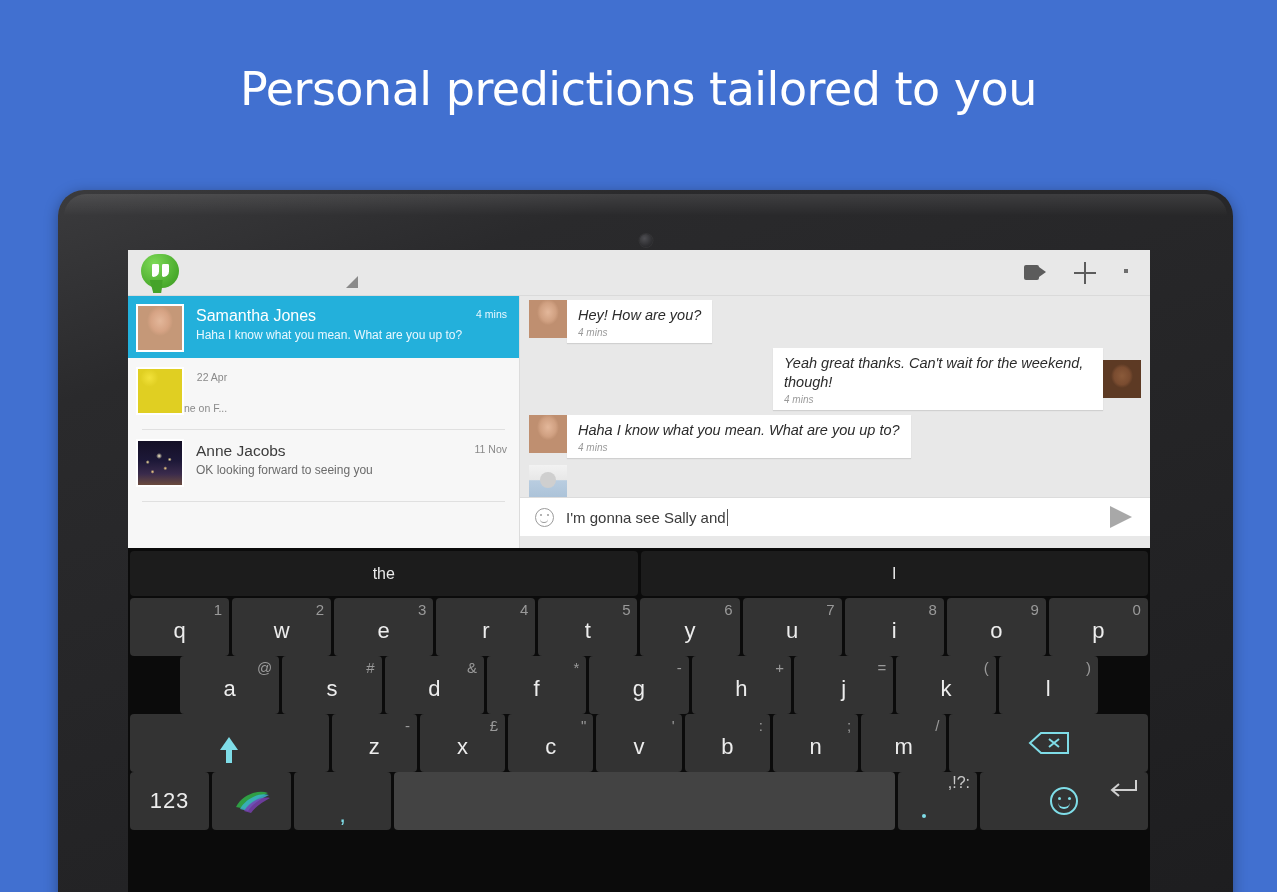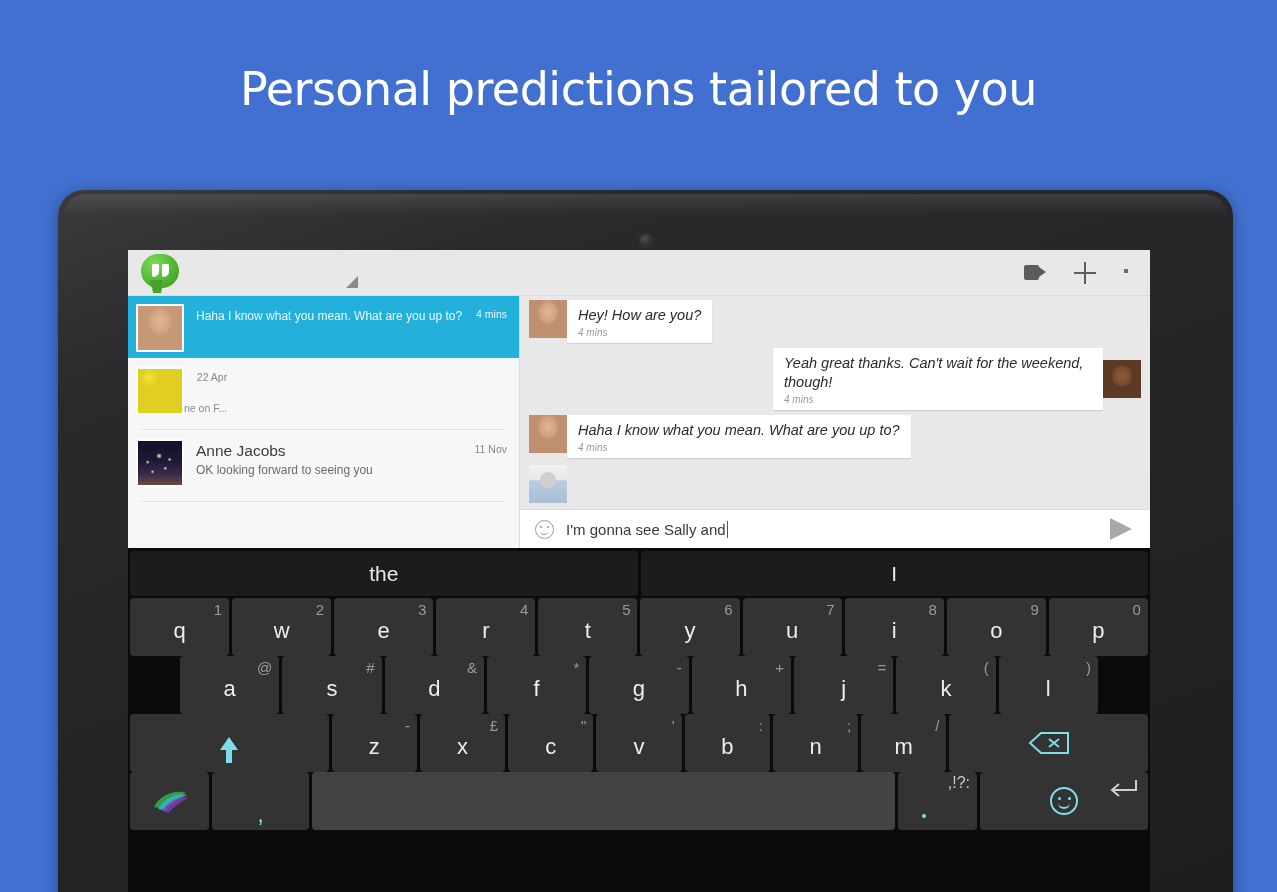--- a/index.html
+++ b/index.html
@@ -175,21 +175,21 @@
     box-shadow: 0 1px 1px rgba(0,0,0,0.10);
   }
   .bubble .txt { font-size: 14.5px; color: #2b2b2b; line-height: 19px; }
   .bubble .ts { font-size: 10px; color: #9a9a9a; margin-top: 2px; }
   .row.me .bubble { max-width: 330px; }
   .row.me .m-av { margin-right: 9px; }
   .typing-av { margin: 2px 0 0 9px; }
 
   
   .inputbar {
-    position: absolute; left: 0; right: 0; bottom: 0; height: 39px;
+    position: absolute; left: 0; right: 0; bottom: 12px; height: 39px;
     background: #fff; display: flex; align-items: center;
     border-top: 1px solid #dcdcdc;
   }
   .smiley {
     width: 19px; height: 19px; border-radius: 50%; border: 1.6px solid #9b9b9b;
     margin-left: 15px; position: relative; flex: 0 0 19px;
   }
   .smiley:before {
     content:""; position:absolute; left:3.5px; top:5px; width:2px; height:2px;
     background:#9b9b9b; border-radius:50%;
@@ -224,21 +224,21 @@
   .key .lbl { font-size: 22px; line-height: 1; color: #ededed; margin-top: 8px; font-weight: 300; }
   .key .alt {
     position: absolute; right: 7px; top: 4px;
     font-size: 15px; color: #9a9a9a; line-height: 1;
   }
   
   .predbar { display: flex; gap: 3px; padding: 1px 2px 2px 2px; }
   .pred {
     flex: 1; height: 45px; background: #1c1c1c; border-radius: 4px;
     display: flex; align-items: center; justify-content: center;
-    font-size: 21px; color: #eaeaea; font-weight: 300;
+    font-size: 16px; color: #eaeaea; font-weight: 300;
   }
   .pred.center { background: #3a3a3a; color: #7fdde8; font-weight: 700; }
   .r1 .key { height: 58px; flex: 1; }
   .r2 { padding-left: 52px; padding-right: 52px; }
   .r2 .key { height: 58px; flex: 1; }
   .r3 .key { height: 58px; flex: 1; }
   .k-shift { flex: 2.33 !important; }
   .k-bksp  { flex: 2.33 !important; }
   .r4 .key { height: 58px; }
   .k-123   { flex: 0 0 79px; }
@@ -313,20 +313,21 @@
         </div>
       </div>
 
       <div class="app-body">
 
         <div class="conv-list">
 
           <div class="conv active">
             <div class="avatar av-sam"></div>
             <div class="meta">
+              <div class="name">Samantha Jones</div>
               <div class="snippet">Haha I know what you mean. What are you up to?</div>
             </div>
             <div class="conv-right">
               <div class="time">4 mins</div>
             </div>
           </div>
 
           <div class="conv">
             <div class="avatar av-ruth"></div>
             <div class="conv-right">
@@ -517,20 +518,23 @@
           <span class="bksp-glyph">
             <svg width="42" height="24" viewBox="0 0 42 24">
               <path d="M13 2 H40 V22 H13 L2 12 Z" fill="none" stroke="#7fdde8" stroke-width="2"></path>
               <path d="M21 8 L31 16 M31 8 L21 16" stroke="#7fdde8" stroke-width="2"></path>
             </svg>
           </span>
         </div>
       </div>
 
       <div class="kbrow r4">
+        <div class="key k-123">
+          <span class="lbl lbl-123">123</span>
+        </div>
         <div class="key k-swift">
           <span class="swift-logo">
             <svg width="40" height="28" viewBox="0 0 40 28">
               <path d="M4 20 C10 8, 26 2, 36 6 C28 10, 20 14, 14 22 Z" fill="#2f9e44"></path>
               <path d="M8 22 C14 11, 28 5, 37 8 C29 12, 21 16, 16 24 Z" fill="#3ab0c9" opacity="0.85"></path>
               <path d="M12 24 C18 14, 30 9, 38 11 C31 15, 24 19, 19 26 Z" fill="#7b3fb5" opacity="0.8"></path>
             </svg>
           </span>
         </div>
         <div class="key k-comma">

